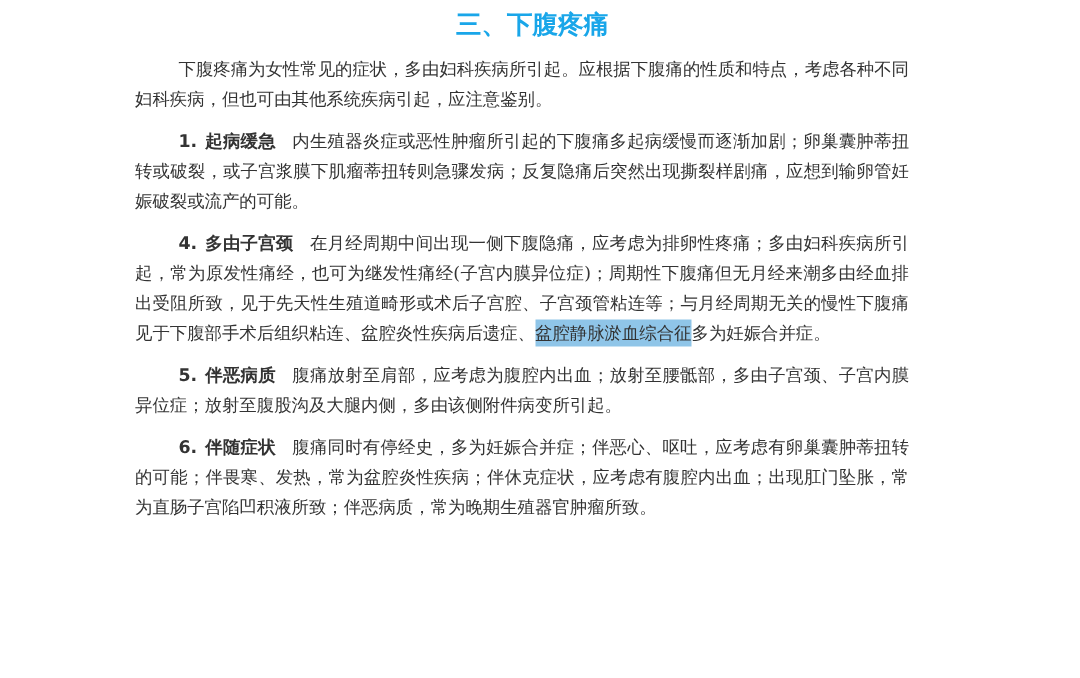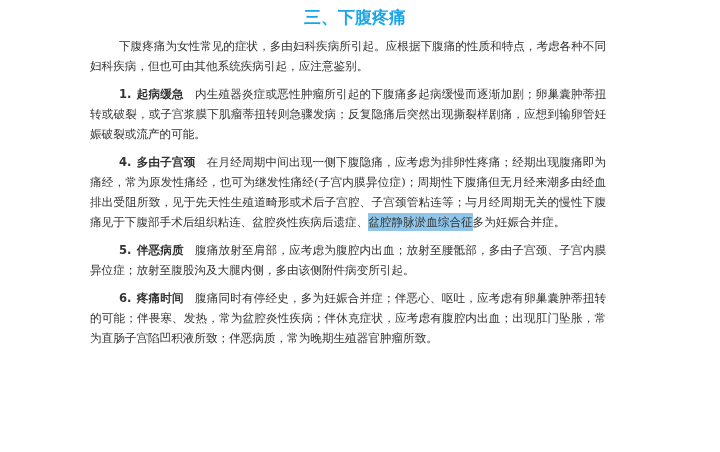--- a/index.html
+++ b/index.html
@@ -60,19 +60,19 @@
 <div class="page">
 
   <h2 class="heading">三、下腹疼痛</h2>
 
   <p class="para">下腹疼痛为女性常见的症状，多由妇科疾病所引起。应根据下腹痛的性质和特点，考虑各种不同妇科疾病，但也可由其他系统疾病引起，应注意鉴别。</p>
 
   <p class="para"><b class="num">1.</b><b class="label">起病缓急</b><span class="txt">内生殖器炎症或恶性肿瘤所引起的下腹痛多起病缓慢而逐渐加剧；卵巢囊肿蒂扭转或破裂，或子宫浆膜下肌瘤蒂扭转则急骤发病；反复隐痛后突然出现撕裂样剧痛，应想到输卵管妊娠破裂或流产的可能。</span></p>
 
 
 
-  <p class="para"><b class="num">4.</b><b class="label">多由子宫颈</b><span class="txt">在月经周期中间出现一侧下腹隐痛，应考虑为排卵性疼痛；经期出现腹痛即为痛经，常为原发性痛经，也可为继发性痛经(子宫内膜异位症)；周期性下腹痛但无月经来潮多由经血排出受阻所致，见于先天性生殖道畸形或术后子宫腔、子宫颈管粘连等；与月经周期无关的慢性下腹痛见于下腹部手术后组织粘连、盆腔炎性疾病后遗症、</span><mark class="hl">盆腔静脉淤血综合征</mark><span class="txt">多为妊娠合并症。</span></p>
+  <p class="para"><b class="num">4.</b><b class="label">多由子宫颈</b><span class="txt">在月经周期中间出现一侧下腹隐痛，应考虑为排卵性疼痛；多由妇科疾病所引起，常为原发性痛经，也可为继发性痛经(子宫内膜异位症)；周期性下腹痛但无月经来潮多由经血排出受阻所致，见于先天性生殖道畸形或术后子宫腔、子宫颈管粘连等；与月经周期无关的慢性下腹痛见于下腹部手术后组织粘连、盆腔炎性疾病后遗症、</span><mark class="hl">盆腔静脉淤血综合征</mark><span class="txt">多为妊娠合并症。</span></p>
 
   <p class="para"><b class="num">5.</b><b class="label">伴恶病质</b><span class="txt">腹痛放射至肩部，应考虑为腹腔内出血；放射至腰骶部，多由子宫颈、子宫内膜异位症；放射至腹股沟及大腿内侧，多由该侧附件病变所引起。</span></p>
 
-  <p class="para"><b class="num">6.</b><b class="label">疼痛时间</b><span class="txt">腹痛同时有停经史，多为妊娠合并症；伴恶心、呕吐，应考虑有卵巢囊肿蒂扭转的可能；伴畏寒、发热，常为盆腔炎性疾病；伴休克症状，应考虑有腹腔内出血；出现肛门坠胀，常为直肠子宫陷凹积液所致；伴恶病质，常为晚期生殖器官肿瘤所致。</span></p>
+  <p class="para"><b class="num">6.</b><b class="label">伴随症状</b><span class="txt">腹痛同时有停经史，多为妊娠合并症；伴恶心、呕吐，应考虑有卵巢囊肿蒂扭转的可能；伴畏寒、发热，常为盆腔炎性疾病；伴休克症状，应考虑有腹腔内出血；出现肛门坠胀，常为直肠子宫陷凹积液所致；伴恶病质，常为晚期生殖器官肿瘤所致。</span></p>
 
 </div>
 
 </body></html>

